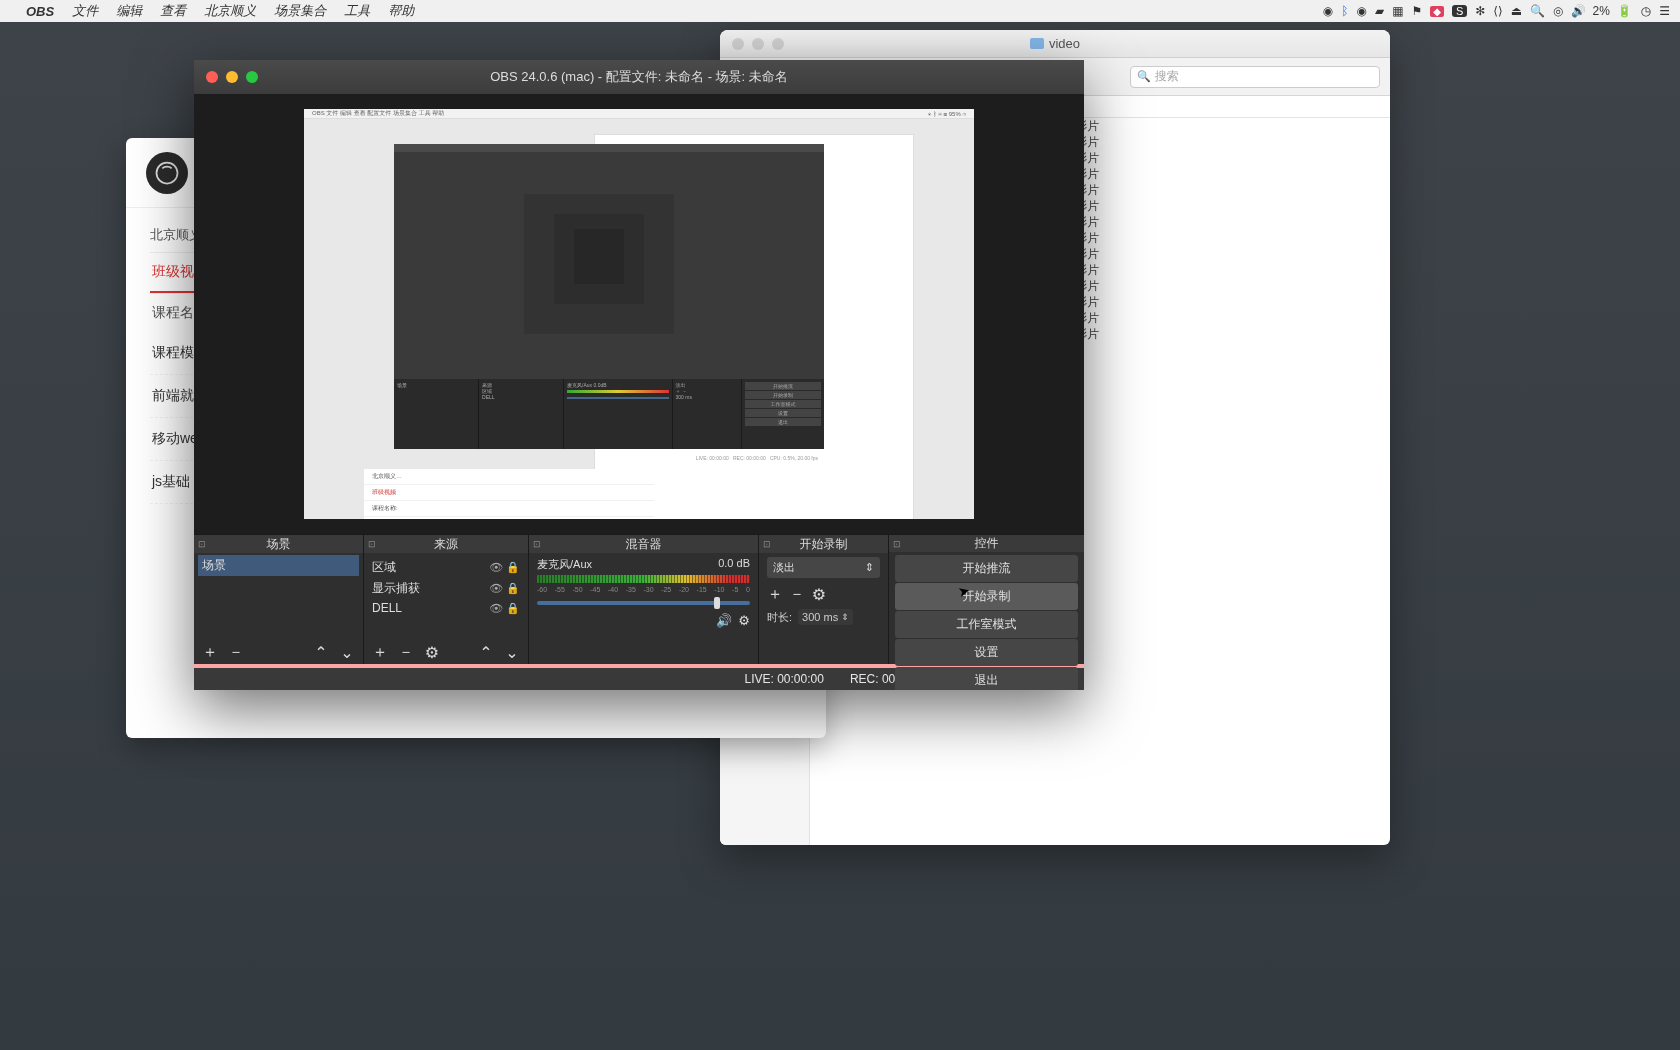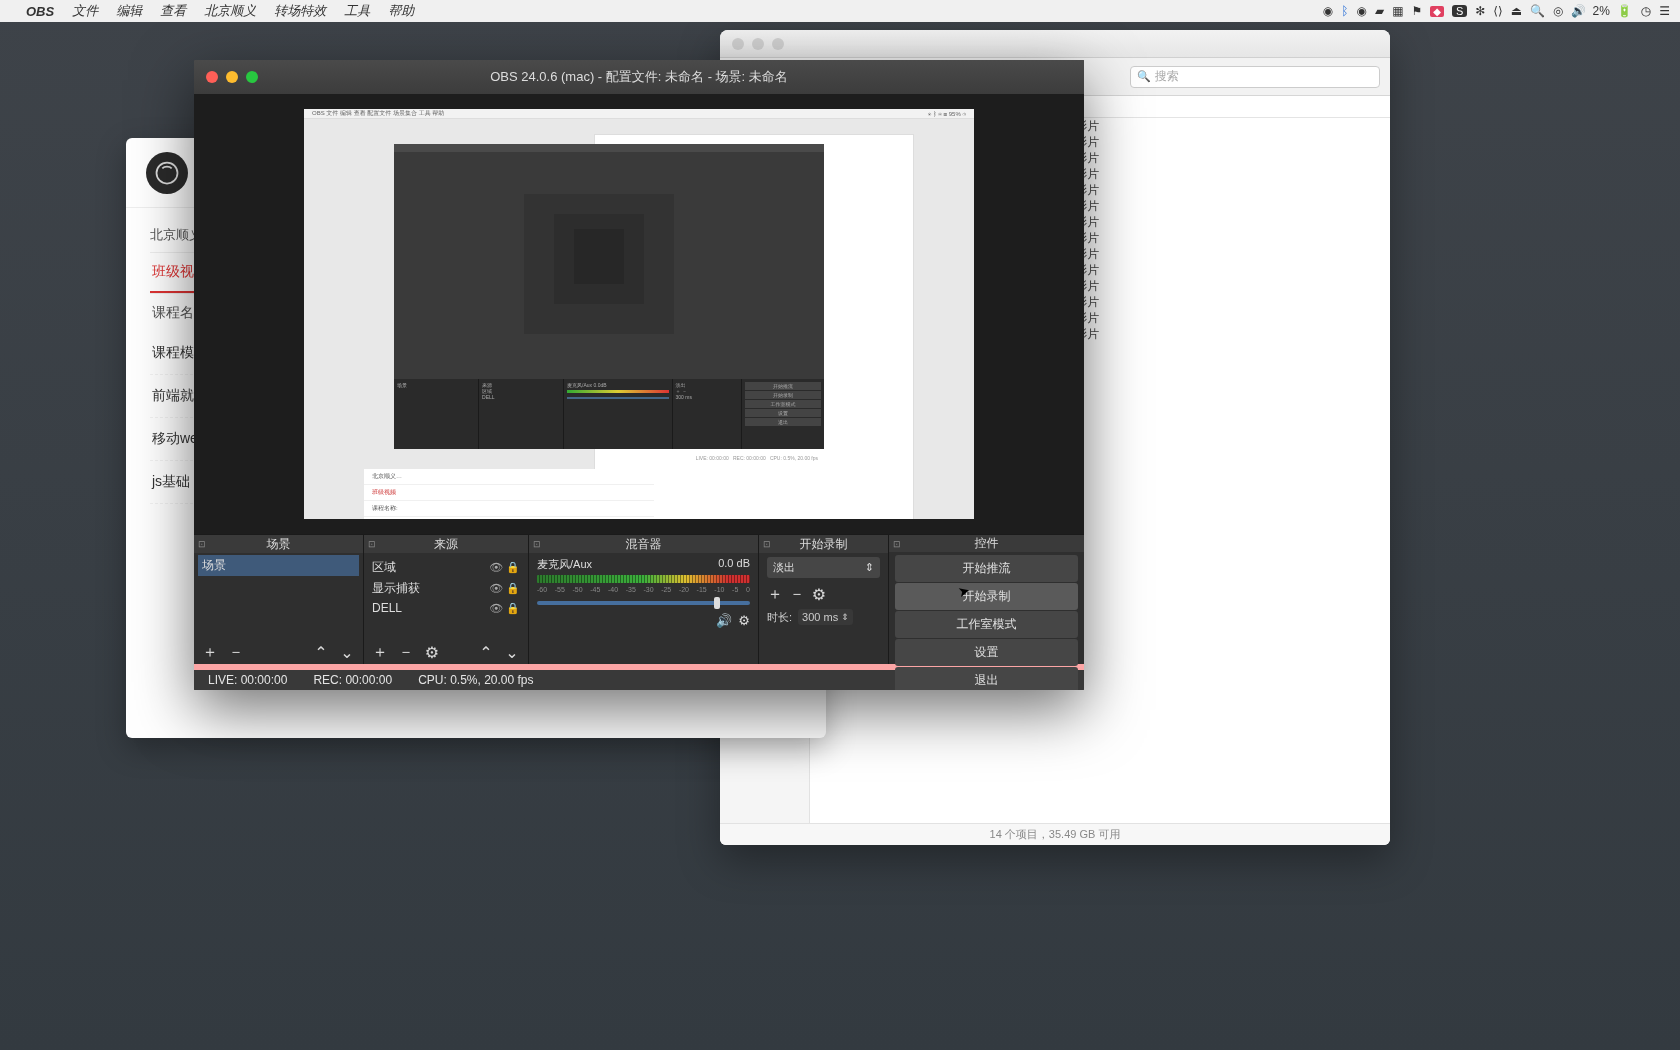--- a/index.html
+++ b/index.html
@@ -90,37 +90,37 @@
 .obs .ticks{font-size:7px;color:#888;display:flex;justify-content:space-between;}
 .obs .slider{height:4px;background:#466f9e;margin:8px 0;position:relative;border-radius:2px;}
 .obs .slider .knob{position:absolute;right:30px;top:-4px;width:6px;height:12px;background:#ddd;border-radius:2px;}
 .obs .vol-row{display:flex;align-items:center;gap:6px;justify-content:flex-end;}
 .obs .vol-row .ic{color:#ddd;font-size:13px;}
 .obs .ctrl-btn{background:#464646;color:#e0e0e0;text-align:center;font-size:12px;padding:5px 0;margin:1px 4px;border-radius:3px;cursor:pointer;}
 .obs .ctrl-btn.hover{background:#5a5a5a;}
 .obs .trans-sel{background:#464646;color:#ddd;font-size:11px;padding:3px 6px;border-radius:3px;display:flex;justify-content:space-between;align-items:center;margin-bottom:6px;}
 .obs .trans-row{display:flex;gap:6px;align-items:center;margin-bottom:4px;color:#ccc;font-size:11px;}
 .obs .spin{background:#383838;padding:2px 4px;border-radius:3px;display:flex;align-items:center;}
-.obs .statusbar{height:26px;background:#393939;border-top:6px solid #fca5a5;display:flex;align-items:center;color:#e5e5e5;font-size:12px;padding:0 14px;gap:26px;}
+.obs .statusbar{height:26px;background:#393939;border-top:4px solid #fca5a5;display:flex;align-items:center;justify-content:flex-end;color:#e5e5e5;font-size:12px;padding:0 14px;gap:26px;}
 
 .cursor{position:absolute;top:583px;left:958px;z-index:100;font-size:14px;color:#000;transform:rotate(-15deg);}
 </style>
 </head>
 <body>
 
 <div class="desktop">
 
   <div class="menubar">
     <span class="apple"></span>
     <span class="menu bold">OBS</span>
     <span class="menu">文件</span>
     <span class="menu">编辑</span>
     <span class="menu">查看</span>
     <span class="menu">北京顺义</span>
-    <span class="menu">转场特效</span>
+    <span class="menu">场景集合</span>
     <span class="menu">工具</span>
     <span class="menu">帮助</span>
     <span class="spacer"></span>
     <span class="status">◉</span>
     <span class="status" style="color:#2a6fd6">ᛒ</span>
     <span class="status">◉</span>
     <span class="status">▰</span>
     <span class="status">▦</span>
     <span class="status">⚑</span>
     <span class="status" style="background:#e04060;color:#fff;padding:0 3px;border-radius:2px;font-size:10px">◆</span>
@@ -159,20 +159,24 @@
     </div>
   </div>
 
   <div class="finder">
     <div class="titlebar">
       <div class="traffic dim">
           <span></span>
           <span></span>
           <span></span>
         </div>
+      <div class="title">
+          <span class="foldicon"></span>
+          <span>video</span>
+        </div>
     </div>
     <div class="toolbar">
       <div class="seg">
           <span>▦</span>
           <span>✕</span>
         </div>
       <div class="seg">
           <span>⚙︎ ▾</span>
         </div>
       <div class="seg">
@@ -257,21 +261,20 @@
               <div class="col-kind">MPEG-4 影片</div>
             </div>
             <div class="row">
               <div class="col-date">天 下午 12:21</div>
               <div class="col-size">11.9 MB</div>
               <div class="col-kind">MPEG-4 影片</div>
             </div>
           </div>
       </div>
     </div>
-    <div class="footer">14 个项目，35.49 GB 可用</div>
   </div>
 
   <div class="obs">
     <div class="titlebar">
       <div class="traffic">
           <span class="tr-r"></span>
           <span class="tr-y"></span>
           <span class="tr-g"></span>
         </div>
       <div class="title">OBS 24.0.6 (mac) - 配置文件: 未命名 - 场景: 未命名</div>

